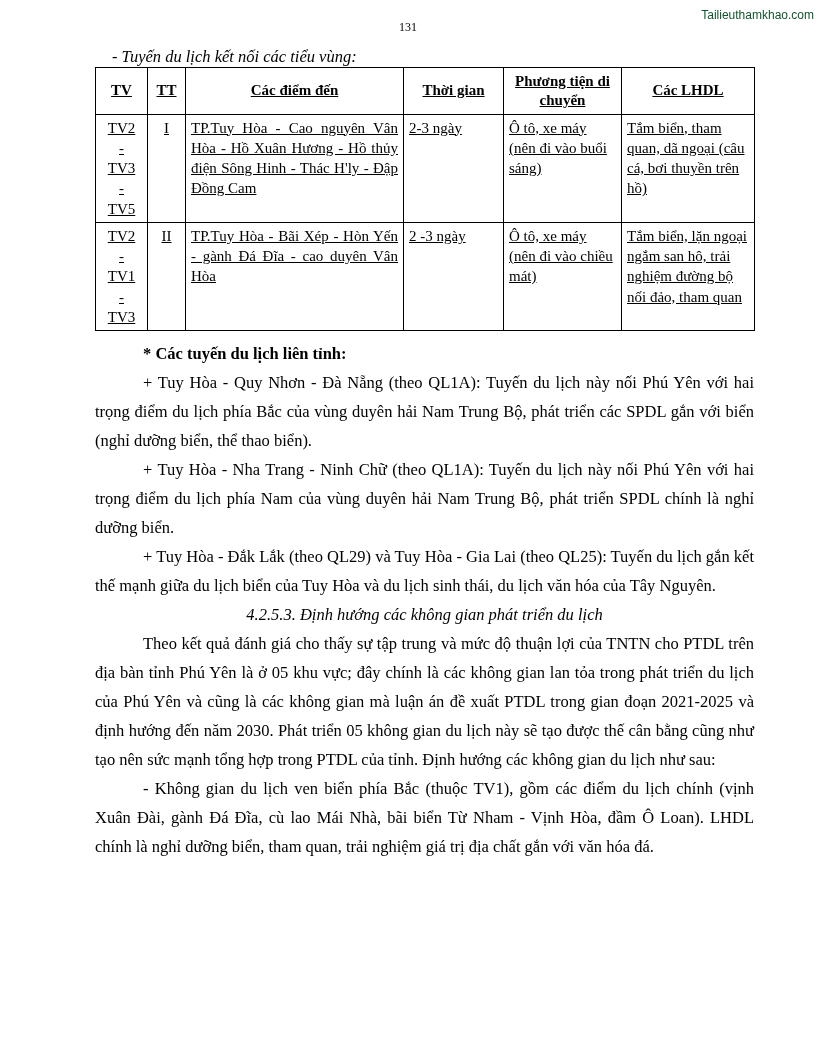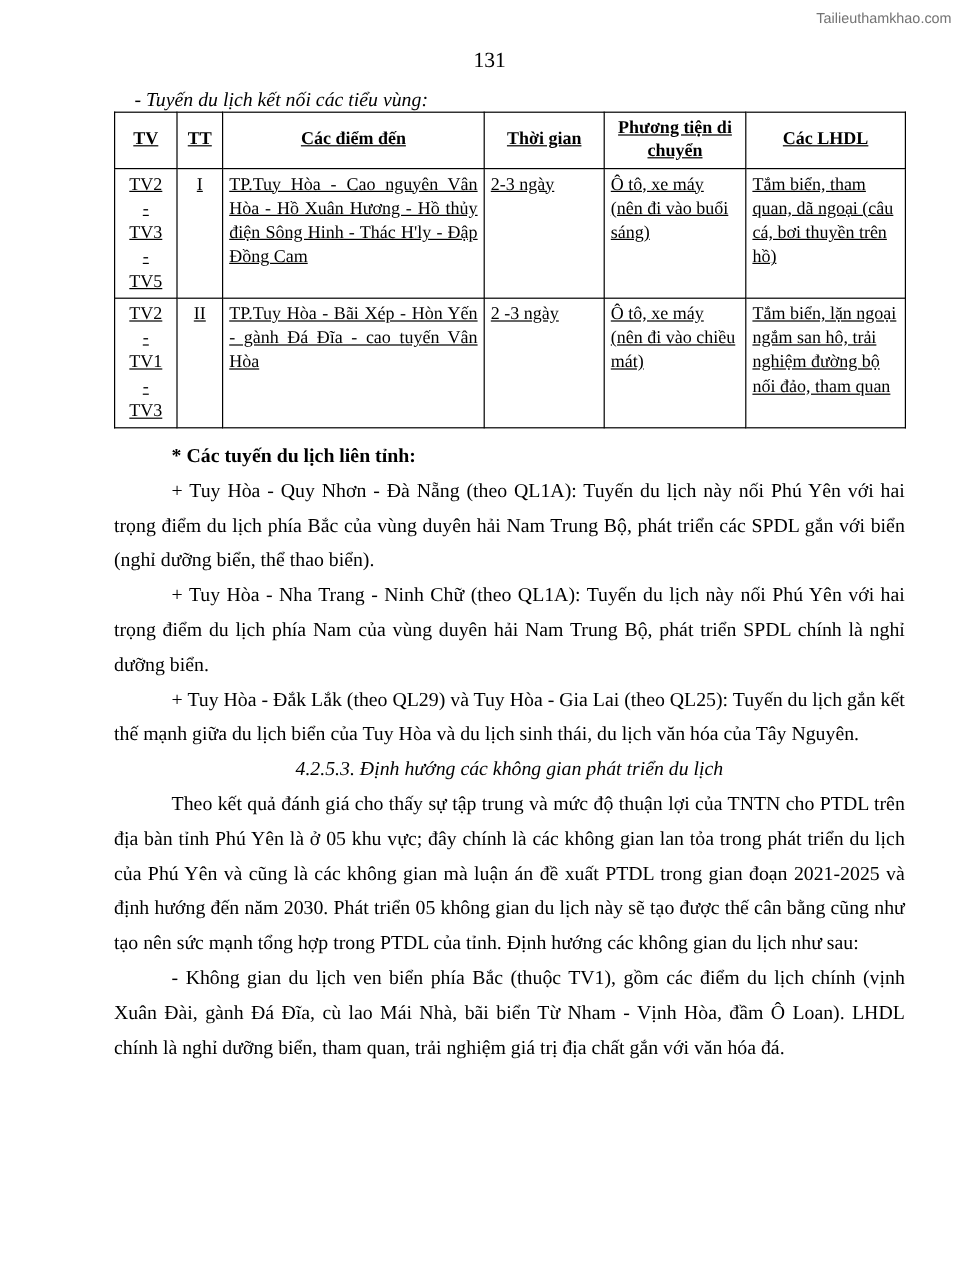--- a/index.html
+++ b/index.html
@@ -10,29 +10,29 @@
     height: 1056px;
     margin: 0 auto;
     background: #ffffff;
     font-family: "Liberation Serif", "DejaVu Serif", serif;
     color: #000;
     overflow: hidden;
   }
   .watermark {
     position: absolute;
     top: 8px;
-    right: 23px;
+    right: 2px;
     font-family: "Liberation Sans", sans-serif;
     font-size: 12px;
-    color: #737373;
+    color: #14532d;
   }
   .page-number {
     text-align: center;
-    padding-top: 40px;
-    font-size: 18px;
+    padding-top: 20px;
+    font-size: 12px;
   }
   .content {
     padding: 0 62px 0 95px;
   }
   .lead-line {
     font-style: italic;
     font-size: 16.5px;
     margin-top: 12px;
     text-indent: 17px;
   }
@@ -132,21 +132,21 @@
           <td class="center-cell">Ô tô, xe máy (nên đi vào buổi sáng)</td>
           <td class="center-cell">Tắm biển, tham quan, dã ngoại (câu cá, bơi thuyền trên hồ)</td>
         </tr>
         <tr>
           <td class="tv-cell">TV2
 -
 TV1
 -
 TV3</td>
           <td class="tt-cell">II</td>
-          <td class="dest-cell">TP.Tuy Hòa - Bãi Xép - Hòn Yến - gành Đá Đĩa - cao tuyến Vân Hòa</td>
+          <td class="dest-cell">TP.Tuy Hòa - Bãi Xép - Hòn Yến - gành Đá Đĩa - cao duyên Vân Hòa</td>
           <td class="center-cell">2 -3 ngày</td>
           <td class="center-cell">Ô tô, xe máy (nên đi vào chiều mát)</td>
           <td class="center-cell">Tắm biển, lặn ngoại ngắm san hô, trải nghiệm đường bộ nối đảo, tham quan</td>
         </tr>
       </tbody>
     </table>
 
     <div class="body-text">
       <p class="indent bold">* Các tuyến du lịch liên tỉnh:</p>
       <p class="indent">+ Tuy Hòa - Quy Nhơn - Đà Nẵng (theo QL1A): Tuyến du lịch này nối Phú Yên với hai trọng điểm du lịch phía Bắc của vùng duyên hải Nam Trung Bộ, phát triển các SPDL gắn với biển (nghỉ dưỡng biển, thể thao biển).</p>

